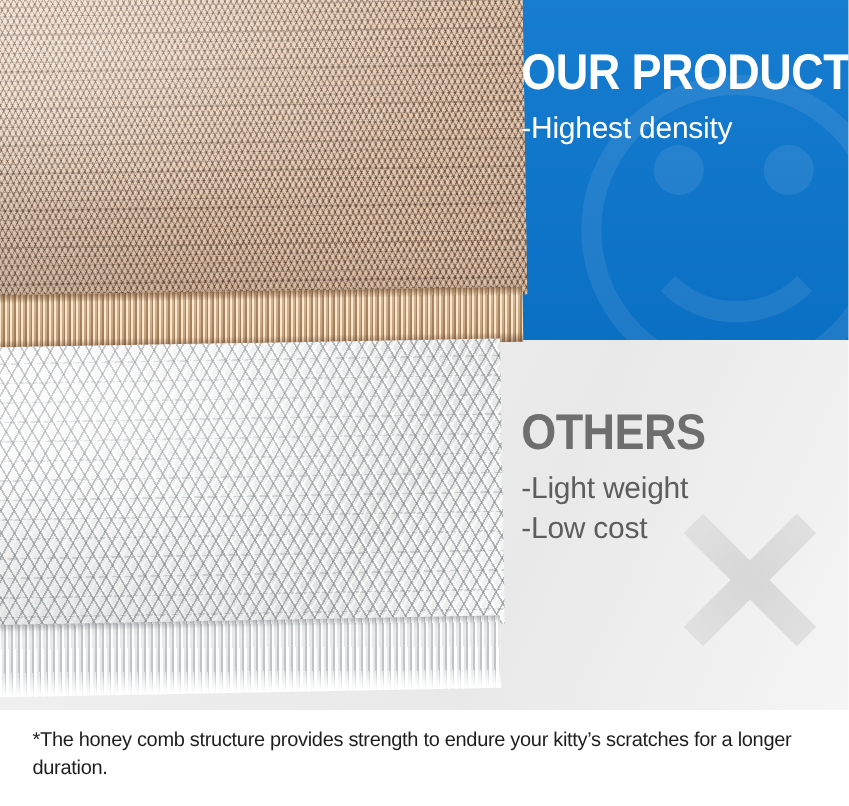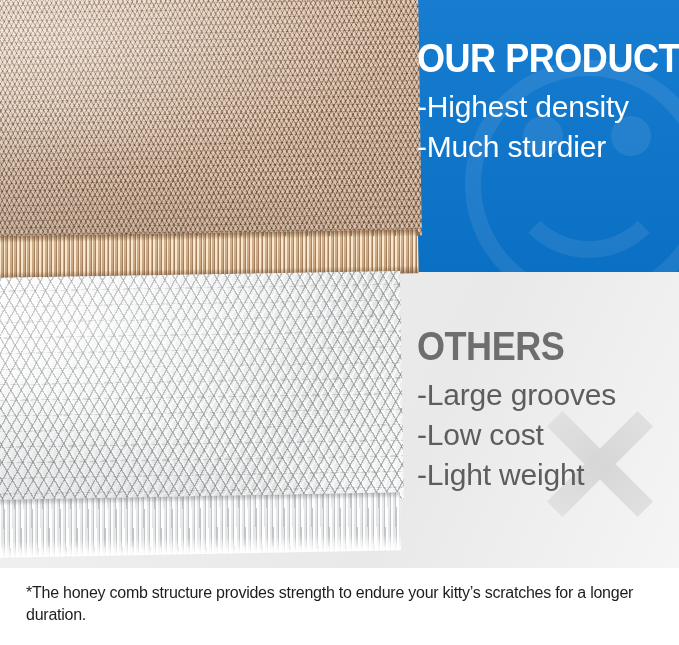--- a/index.html
+++ b/index.html
@@ -157,21 +157,21 @@
   .headline{
     font-family:"Liberation Sans Narrow","Liberation Sans",sans-serif;
     font-weight:bold;font-size:40px;line-height:1;letter-spacing:-.5px;
     transform:scaleX(.90);transform-origin:left center;white-space:nowrap;
   }
   #blue-text .headline{color:#ffffff;}
   #gray-text .headline{color:#6e6e6e;}
 
   .bullets{margin-top:9px;}
   .bullet{
-    font-size:30px;line-height:1.33;white-space:nowrap;letter-spacing:-.2px;
+    font-size:24px;line-height:1.33;white-space:nowrap;letter-spacing:-.2px;
   }
   #blue-text .bullet{color:#ffffff;}
   #gray-text .bullet{color:#5d5d5d;}
 
   
   #footer{
     position:absolute;left:0;top:568px;width:679px;height:77px;background:#ffffff;
     padding:14px 22px 0 26px;box-sizing:border-box;
   }
   #footer p{
@@ -220,30 +220,28 @@
     <div class="edge-gray">
       <div class="ribs"></div>
         <div class="lip"></div>
         <div class="fade"></div>
     </div>
 
     <div id="blue-text" class="panel-text">
       <div class="headline">OUR PRODUCT</div>
       <div class="bullets">
         <div class="bullet">-Highest density</div>
-        <div class="bullet">-Much sturdier</div>
       </div>
     </div>
 
     <div id="gray-text" class="panel-text">
       <div class="headline">OTHERS</div>
       <div class="bullets">
-        <div class="bullet">-Large grooves</div>
+        <div class="bullet">-Light weight</div>
         <div class="bullet">-Low cost</div>
-        <div class="bullet">-Light weight</div>
       </div>
     </div>
 
   </div>
 
   <div id="footer">
     <p>*The honey comb structure provides strength to endure your kitty’s scratches for a longer duration.</p>
   </div>
 
 </div>

